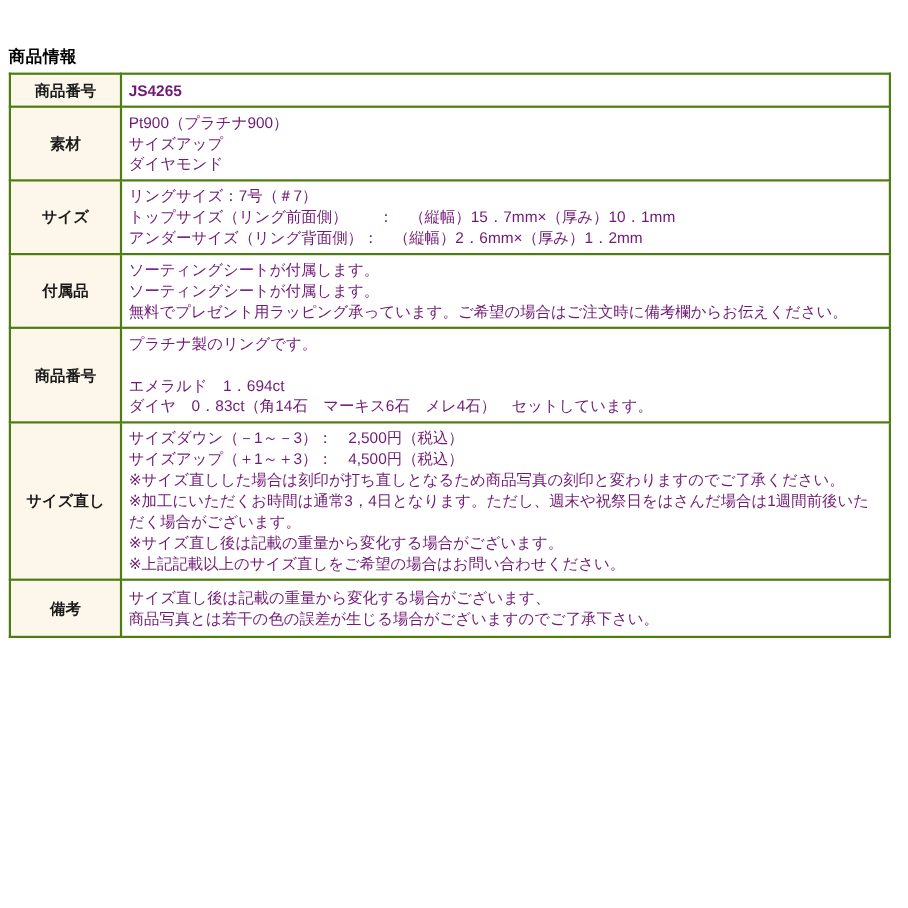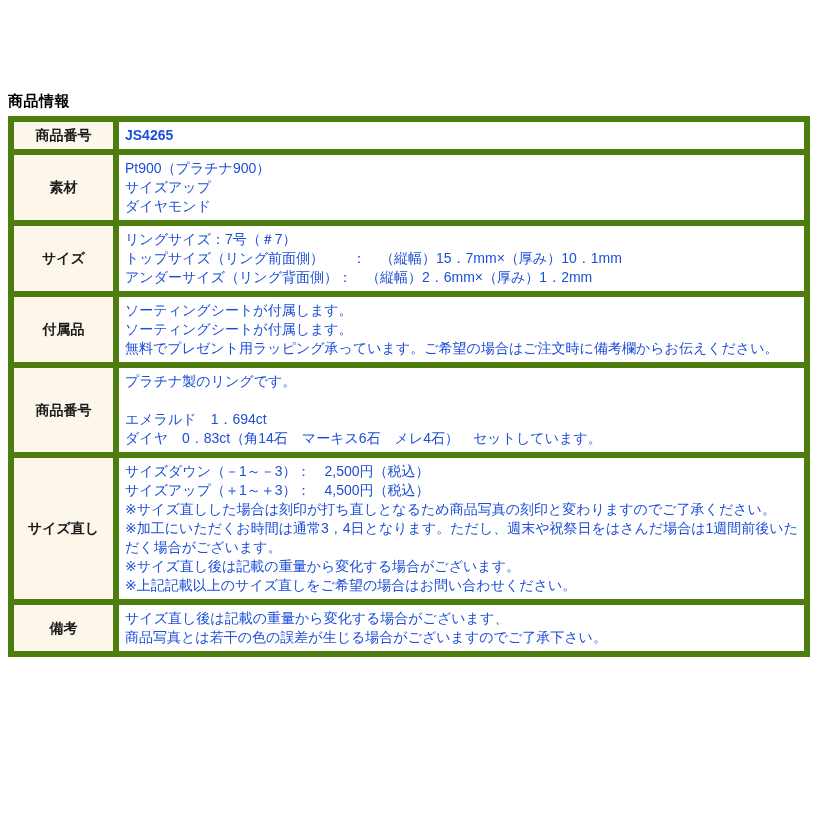--- a/index.html
+++ b/index.html
@@ -6,56 +6,56 @@
     margin: 0;
     padding: 0;
     background: #ffffff;
     width: 825px;
     height: 825px;
     font-family: "Liberation Sans", "DejaVu Sans", sans-serif;
     color: #000000;
     -webkit-font-smoothing: none;
   }
   .page {
-    padding-top: 92px;
+    padding-top: 42px;
     padding-left: 8px;
     padding-right: 15px;
   }
   .section-title {
     font-size: 15px;
     font-weight: bold;
     color: #000000;
     margin: 0 0 5px 0;
     letter-spacing: 0.5px;
   }
   table.product-table {
     border-collapse: collapse;
     width: 802px;
     table-layout: fixed;
     border: 2px solid #5a2323;
     background: #ffffff;
   }
   table.product-table td {
-    border: 6px solid #4d7c0f;
+    border: 2px solid #4d7c0f;
     vertical-align: middle;
     font-size: 14px;
     line-height: 19px;
   }
   td.label-cell {
     width: 95px;
     background: #fdf6eb;
     font-weight: bold;
     text-align: center;
     padding: 4px 2px;
     color: #1a1a1a;
   }
   td.value-cell {
     background: #ffffff;
     padding: 4px 6px;
-    color: #1d4ed8;
+    color: #701a75;
   }
   td.value-cell .line {
     min-height: 19px;
     white-space: pre-wrap;
   }
   td.value-cell.bold-value .line {
     font-weight: bold;
   }
   
   table.product-table tr:nth-child(1)  { height: 30px; }

